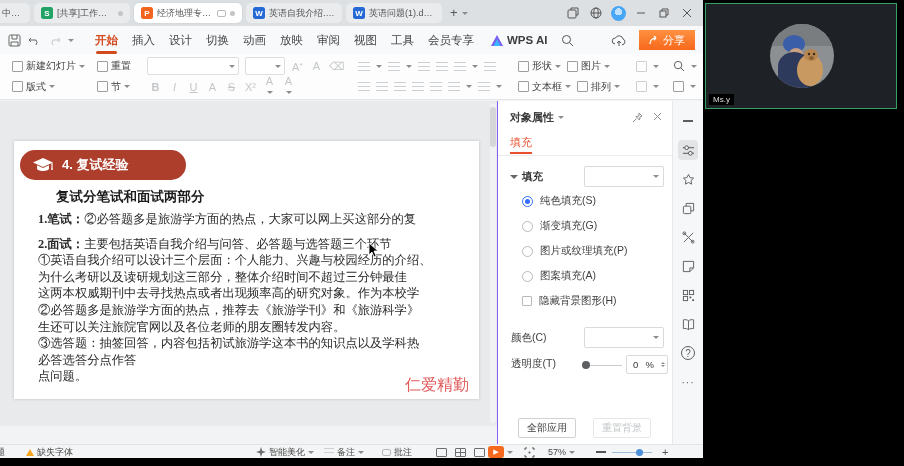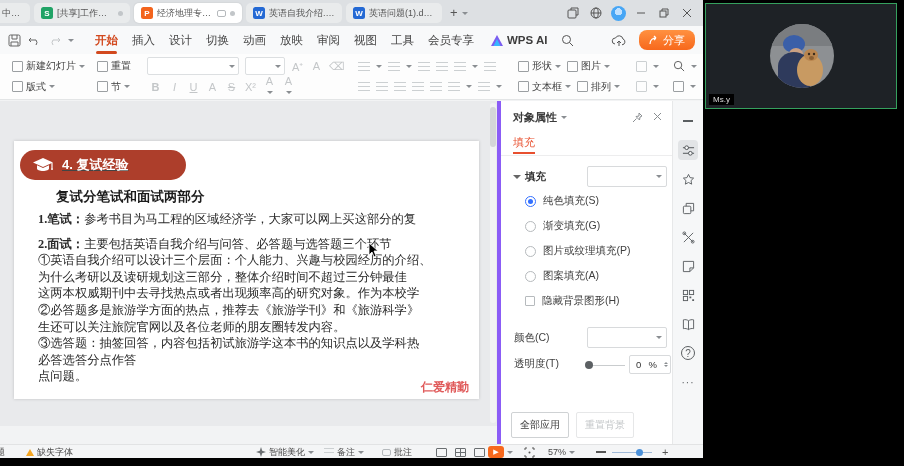--- a/index.html
+++ b/index.html
@@ -24,51 +24,51 @@
   .avatar-mini { width:15px; height:15px; border-radius:50%; background:radial-gradient(circle at 50% 38%,#bfe0ff 0 30%,#47a6f5 31% 100%); }
 
   
   .menurow { height:28px; background:#f8f9fa; display:flex; align-items:center; padding:0 8px; }
   .qa { display:flex; align-items:center; gap:7px; color:#666; margin-right:14px; }
   .menu-item { font-size:11.5px; color:#454545; padding:0 7px; position:relative; }
   .menu-item.active { color:#d2491e; font-weight:bold; }
   .menu-item.active::after { content:""; position:absolute; left:8px; right:8px; bottom:-6px; height:2.5px; border-radius:2px; background:#d2491e; }
   .wpsai { display:flex; align-items:center; gap:4px; font-size:11.5px; font-weight:bold; color:#3d3d3d; margin-left:10px; }
   .menu-right { margin-left:auto; display:flex; align-items:center; gap:12px; }
-  .share-btn { height:20px; padding:0 10px; border-radius:8px; background:linear-gradient(#ff9140,#f7681c); color:#fff; font-size:11px; display:flex; align-items:center; gap:4px; }
+  .share-btn { height:20px; padding:0 10px; border-radius:0; background:linear-gradient(#ff9140,#f7681c); color:#fff; font-size:11px; display:flex; align-items:center; gap:4px; }
 
   
   .toolbar { height:46px; background:#fdfdfd; border-bottom:1px solid #e3e5e6; display:flex; align-items:stretch; padding:2px 0; position:relative; }
   .tgroup { display:flex; flex-direction:column; justify-content:space-around; padding:0 6px; }
   .trow { display:flex; align-items:center; gap:6px; height:20px; }
   .tbtn { display:flex; align-items:center; gap:3px; font-size:10px; color:#3e3e3e; white-space:nowrap; }
   .tdiv { width:1px; background:#e7e8e9; margin:3px 2px; }
   .sq { width:11px; height:11px; border:1px solid #9b9fa2; border-radius:1px; flex:none; }
   .sq.dis { border-color:#ccd0d2; }
   .combo { height:18px; border:1px solid #dcdfe1; border-radius:2px; background:#fff; display:flex; align-items:center; justify-content:flex-end; padding:0 3px; }
   .fmt { font-size:11px; color:#c3c6c8; width:13px; text-align:center; }
   .lines-ic { width:12px; height:9px; background:repeating-linear-gradient(#ccd0d2 0 1px,transparent 1px 4px); }
   .clip-paste { width:12px; overflow:hidden; display:flex; flex-direction:column; justify-content:space-around; padding-left:2px; }
 
   
   .canvas { position:absolute; left:0; top:101px; width:497px; height:325px; background:#e9eaec; }
   .vscroll { position:absolute; right:1px; top:2px; width:6px; height:320px; background:#f1f2f3; border-radius:3px; }
   .vthumb { position:absolute; left:0; top:4px; width:6px; height:40px; border-radius:3px; background:#d4d6d8; }
   .slide { position:absolute; left:14px; top:40px; width:465px; height:258px; background:#fff; box-shadow:0 0 3px rgba(0,0,0,.18); font-family:"Liberation Serif",serif; }
-  .banner { position:absolute; left:6px; top:9px; width:166px; height:30px; border-radius:15px; background:#ad3e2b; display:flex; align-items:center; gap:8px; padding:0 12px;text-decoration:underline; }
+  .banner { position:absolute; left:6px; top:9px; width:166px; height:30px; border-radius:15px; background:#ad3e2b; display:flex; align-items:center; gap:8px; padding:0 12px; }
   .banner-label { color:#fff; font-size:13px; font-weight:bold; font-family:"Liberation Sans",sans-serif; }
   .subtitle { position:absolute; left:42px; top:47px; font-size:13.5px; font-weight:bold; color:#1c1c1c; }
   .bodytext { position:absolute; left:24px; top:70px; width:430px; font-size:12.3px; line-height:16.6px; color:#2a2a2a; }
   .bodytext .gap { margin-top:8px; }
-  .watermark { position:absolute; right:10px; bottom:3px; font-size:12px; font-weight:bold; color:#e05a5a; font-family:"Liberation Sans",sans-serif; }
+  .watermark { position:absolute; right:10px; bottom:3px; font-size:16px; font-weight:normal; color:#e05a5a; font-family:"Liberation Sans",sans-serif; }
 
   .notesbar { position:absolute; left:0; top:426px; width:497px; height:18px; background:#fff; border-top:1px solid #e3e3e3; display:flex; align-items:center; padding-left:8px; font-size:9.5px; color:#b3b6b8; }
 
   
-  .panel { position:absolute; left:497px; top:101px; width:175px; height:343px; background:#fff; border-left:4px solid #8b5cf6; font-size:10.5px; }
+  .panel { position:absolute; left:497px; top:101px; width:175px; height:343px; background:#fff; border-left:1px solid #8b5cf6; font-size:10.5px; }
   .panel-h { display:flex; align-items:center; padding:9px 10px 6px 12px; color:#3c3c3c; font-weight:bold; font-size:11px; gap:4px; }
   .panel-h .sp { margin-left:auto; display:flex; gap:10px; color:#8a8e91; font-weight:normal; }
   .ptab { padding:4px 0 5px 12px; border-bottom:1px solid #ededee; }
   .ptab span { color:#e8502f; font-size:11px; padding-bottom:4px; border-bottom:2px solid #e8502f; }
   .psec { position:relative; height:30px; margin-top:8px; }
   .psec .lbl { position:absolute; left:12px; top:6px; font-weight:bold; color:#333; display:flex; gap:4px; align-items:center; }
   .tri-down { width:0; height:0; border:4px solid transparent; border-top-color:#666; margin-top:3px; }
   .pcombo { position:absolute; left:86px; top:2px; width:80px; height:21px; border:1px solid #d8dadc; border-radius:2px; background:#fff; display:flex; align-items:center; justify-content:flex-end; padding-right:4px; }
   .opt { display:flex; align-items:center; gap:7px; margin:0 0 11px 24px; color:#3f3f3f; }
   .radio { width:11px; height:11px; border:1px solid #b6babd; border-radius:50%; background:#fff; flex:none; position:relative; }
@@ -77,21 +77,21 @@
   .chk { width:10px; height:10px; border:1px solid #b6babd; border-radius:1px; background:#fff; flex:none; }
   .prow { position:relative; height:26px; }
   .prow .lbl2 { position:absolute; left:13px; top:4px; color:#3f3f3f; }
   .slider-track { position:absolute; left:88px; top:12px; width:36px; height:1px; background:#c9ccce; }
   .slider-knob { position:absolute; left:84px; top:8px; width:8px; height:8px; border-radius:50%; background:#5c6063; }
   .numbox { position:absolute; left:128px; top:2px; width:42px; height:19px; border:1px solid #d8dadc; border-radius:2px; display:flex; align-items:center; font-size:9.5px; color:#333; padding:0 2px 0 6px; gap:2px; }
   .spin { margin-left:auto; display:flex; flex-direction:column; gap:1px; }
   .spin i { width:0; height:0; border:2.5px solid transparent; display:block; }
   .spin .up { border-bottom-color:#8a8e91; } .spin .dn { border-top-color:#8a8e91; }
   .pbtns { position:absolute; left:0; bottom:6px; width:100%; display:flex; gap:7px; padding-left:10px; }
-  .pbtn { height:26px; padding:0 8px; border:1px solid #cfd2d4; border-radius:2px; background:#fff; font-size:10px; color:#3c3c3c; display:flex; align-items:center; }
+  .pbtn { height:20px; padding:0 8px; border:1px solid #cfd2d4; border-radius:2px; background:#fff; font-size:10px; color:#3c3c3c; display:flex; align-items:center;margin-left:10px; }
   .pbtn.dis { color:#c3c6c8; border-color:#e6e7e8; }
 
   
   .rail { position:absolute; left:672px; top:101px; width:31px; height:343px; background:#f6f7f8; border-left:1px solid #e7e8e9; display:flex; flex-direction:column; align-items:center; padding-top:10px; gap:9px; }
   .rico { width:20px; height:20px; display:flex; align-items:center; justify-content:center; color:#5a5e61; border-radius:4px; flex:none; }
   .rico.active { background:#e2e4e6; }
   .dash { width:10px; height:1.5px; background:#5a5e61; }
   .dots::after { content:"···"; font-size:10px; letter-spacing:1px; color:#5a5e61; }
   .qmark::after { content:"?"; font-size:10px; border:1px solid #5a5e61; border-radius:50%; width:12px; height:12px; display:flex; align-items:center; justify-content:center; }
 
@@ -378,21 +378,21 @@
         <svg width="22" height="17" viewBox="0 0 22 17">
           <path d="M11 1L1 5.5 11 10l10-4.5z" fill="#fff"></path>
           <path d="M5 8.2v3.3c0 1.4 2.7 2.5 6 2.5s6-1.1 6-2.5V8.2L11 11z" fill="#fff"></path>
           <path d="M20 6v5" stroke="#fff" stroke-width="1.2"></path>
             <circle cx="20" cy="12" r="1" fill="#fff"></circle>
         </svg>
         <span class="banner-label">4. 复试经验</span>
       </div>
       <div class="subtitle">复试分笔试和面试两部分</div>
       <div class="bodytext">
-        <div><b>1.笔试：</b><span>参考书目为马工程的区域经济学，大家可以网上买这部分的复</span></div>
+        <div><b>1.笔试：</b><span>②必答题多是旅游学方面的热点，大家可以网上买这部分的复</span></div>
         <div class="gap"><b>2.面试：</b><span>主要包括英语自我介绍与问答、必答题与选答题三个环节</span></div>
         <div><span>①英语自我介绍可以设计三个层面：个人能力、兴趣与校园经历的介绍、</span></div>
         <div><span>为什么考研以及读研规划这三部分，整体介绍时间不超过三分钟最佳</span></div>
         <div><span>这两本权威期刊中去寻找热点或者出现频率高的研究对象。作为本校学</span></div>
         <div><span>②必答题多是旅游学方面的热点，推荐去《旅游学刊》和《旅游科学》</span></div>
         <div><span>生还可以关注旅院官网以及各位老师的朋友圈转发内容。</span></div>
         <div><span>③选答题：抽签回答，内容包括初试旅游学这本书的知识点以及学科热</span></div>
         <div><span>必答选答分点作答</span></div>
         <div><span>点问题。</span></div>
       </div>

